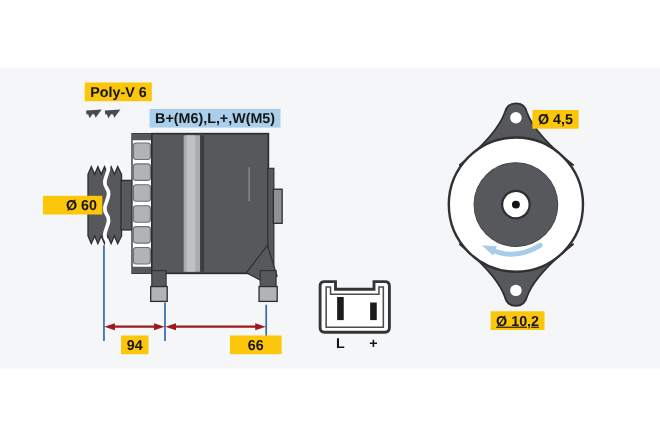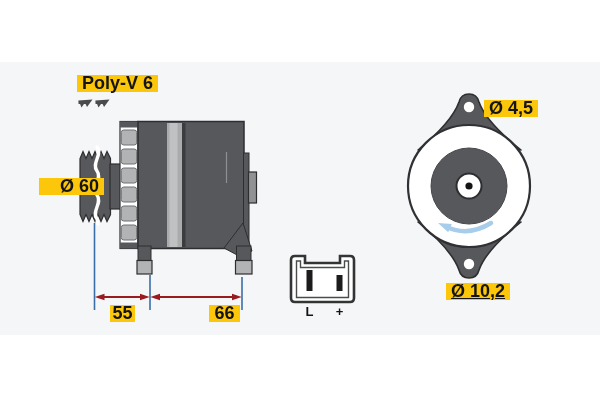--- a/index.html
+++ b/index.html
@@ -5,21 +5,21 @@
   :root{
     --background:#ffffff; --panel:#f5f6f8; --label_yellow:#fcc60a; --label_blue:#a9cfec;
     --label_text:#141414; --body_dark:#57585b; --body_light:#b1b3b5; --body_lighter:#bfc1c3;
     --outline:#2d2e30; --dim_line_blue:#3b6ea8; --dim_arrow_red:#991b1f; --rotation_arrow_blue:#a7cdea;
   }
   html,body{margin:0;padding:0;}
   .stage{position:relative;width:600px;height:400px;background:var(--background);
          overflow:hidden;font-family:"Liberation Sans",sans-serif;}
   .band{position:absolute;left:0;top:62px;width:600px;height:273px;background:var(--panel);}
   svg{position:absolute;left:0;top:0;}
-  .lbl{position:absolute;font-weight:700;font-size:18px;line-height:17px;
+  .lbl{position:absolute;font-weight:700;font-size:13px;line-height:17px;
        color:var(--label_text);white-space:nowrap;padding:0 5px;}
   .lbl--yellow{background:var(--label_yellow);}
   .lbl--blue{background:var(--label_blue);}
   .lbl--plain{background:transparent;padding:0;text-align:center;width:17px;font-size:13px;}
   .fd{fill:var(--body_dark);} .fl{fill:var(--body_light);} .flr{fill:var(--body_lighter);}
   .fw{fill:#fff;} .so{stroke:var(--outline);}
   .ext{stroke:var(--dim_line_blue);stroke-width:1.6;}
   .dim{stroke:var(--dim_arrow_red);stroke-width:2;}
   .dimh{fill:var(--dim_arrow_red);}
   .rot{stroke:var(--rotation_arrow_blue);} .rotf{fill:var(--rotation_arrow_blue);}
@@ -112,20 +112,21 @@
       <g transform="translate(78.5,99.5) skewX(-8)">
         <polygon points="0,1 14,0 11.5,4.2 9.6,7.6 7.7,4.4 6.1,4.4 4.1,7.9 2.2,4.4 0.7,4.6"></polygon>
       </g>
       <g transform="translate(95.5,99.5) skewX(-8)">
         <polygon points="0,1 14,0 11.5,4.2 9.6,7.6 7.7,4.4 6.1,4.4 4.1,7.9 2.2,4.4 0.7,4.6"></polygon>
       </g>
     </g>
   </svg>
 
   <div class="lbl lbl--yellow" style="left:77px;top:75px;">Poly-V 6</div>
+  <div class="lbl lbl--blue" style="left:136px;top:99px;">B+(M6),L,+,W(M5)</div>
   <div class="lbl lbl--yellow" style="left:39px;top:178px;padding-left:21px;">Ø 60</div>
   <div class="lbl lbl--yellow" style="left:484px;top:100px;">Ø 4,5</div>
   <div class="lbl lbl--yellow" style="left:446px;top:283px;text-decoration:underline;">Ø 10,2</div>
-  <div class="lbl lbl--yellow" style="left:110px;top:305px;width:25px;text-align:center;padding:0;">55</div>
-  <div class="lbl lbl--yellow" style="left:209px;top:305px;width:31px;text-align:center;padding:0;">66</div>
+  <div class="lbl lbl--yellow" style="left:110px;top:305px;width:25px;text-align:center;padding:0;">94</div>
+  <div class="lbl lbl--yellow" style="left:209px;top:305px;width:47px;text-align:center;padding:0;">66</div>
   <div class="lbl lbl--plain" style="left:301px;top:303px;">L</div>
   <div class="lbl lbl--plain" style="left:331px;top:303px;">+</div>
 </div>
 
 </body></html>

